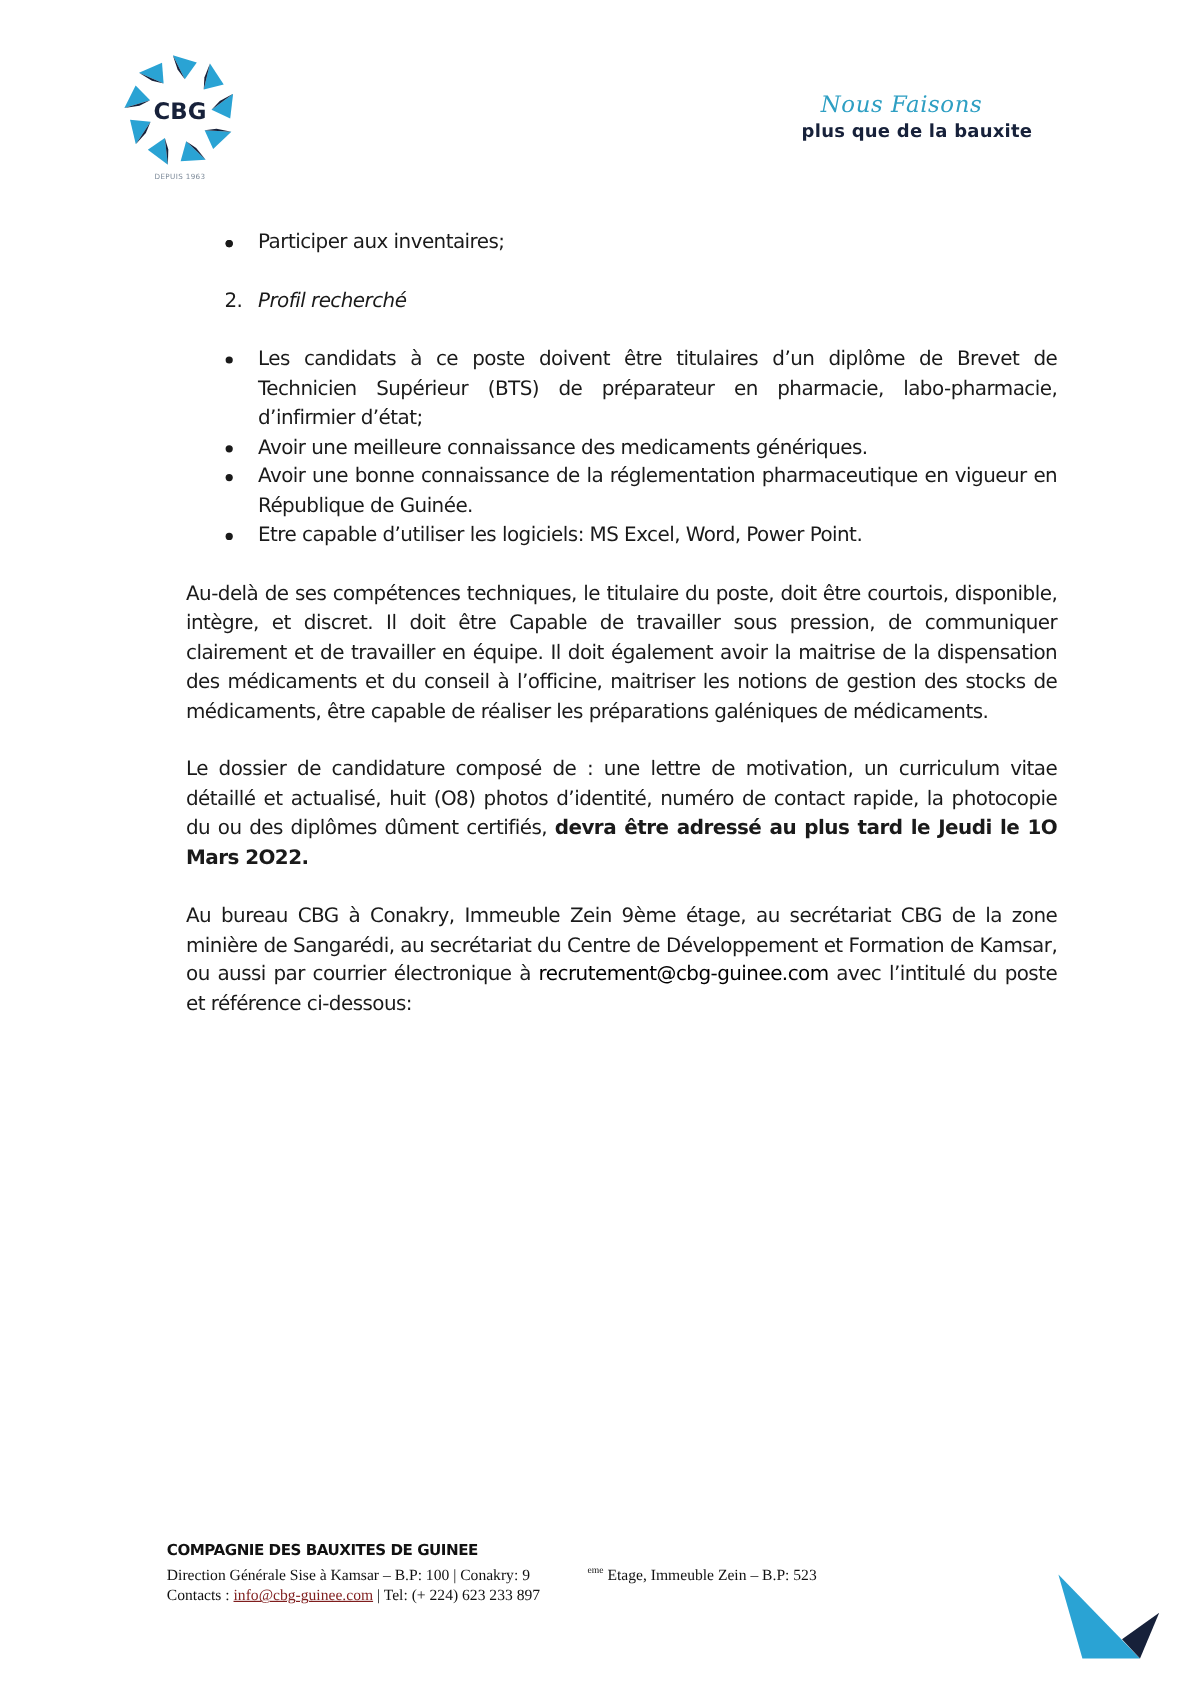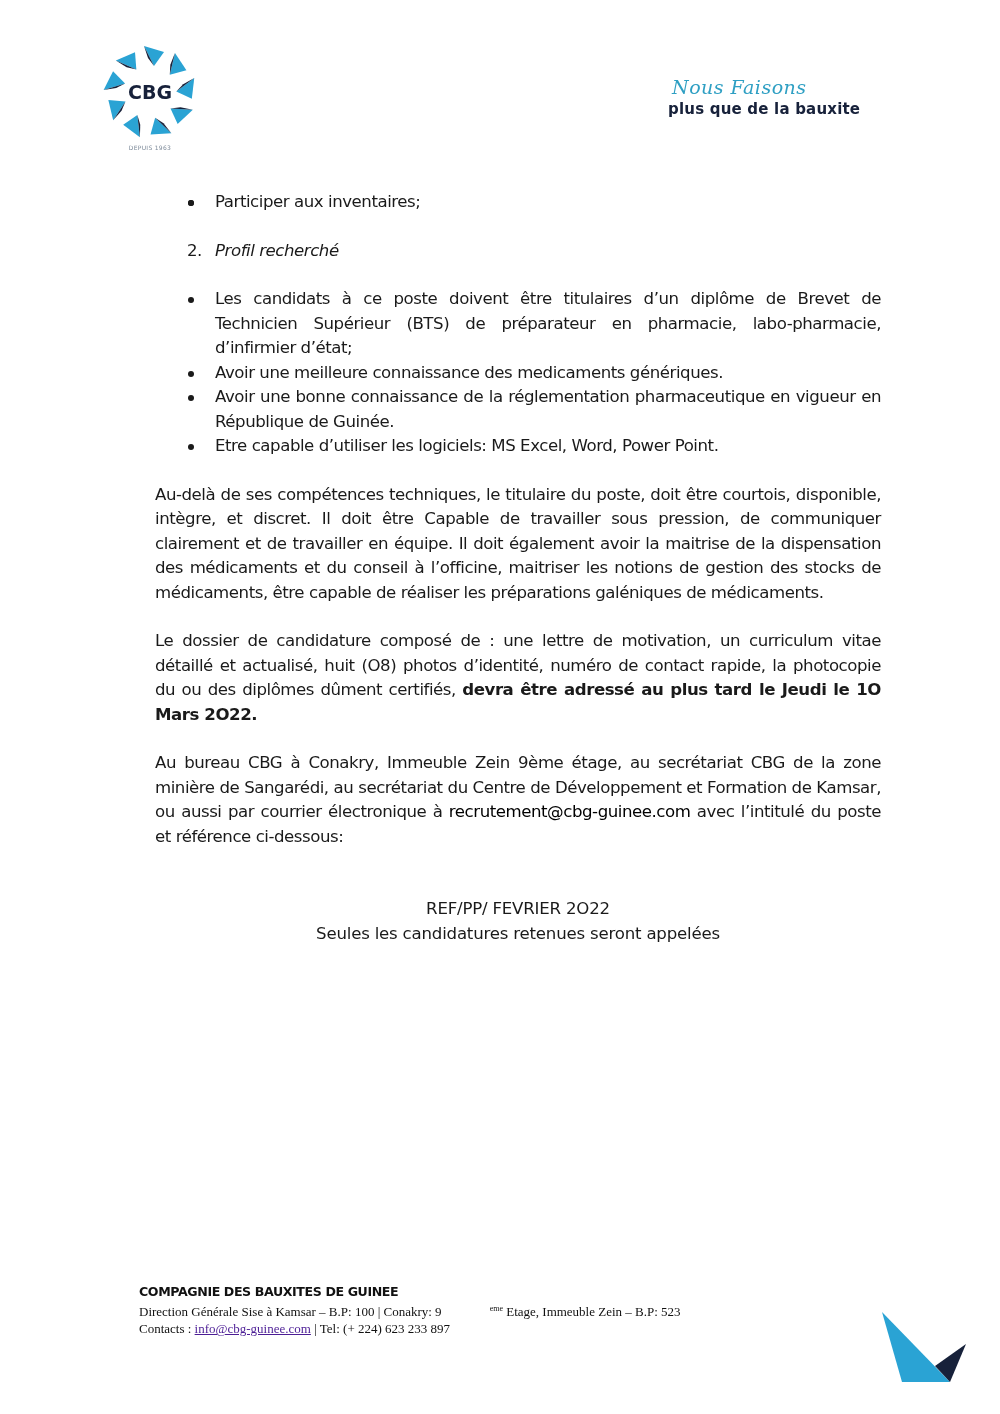--- a/index.html
+++ b/index.html
@@ -3,21 +3,21 @@
 <meta charset="utf-8">
 <style>
   html, body { margin: 0; padding: 0; background: #ffffff; }
   body { width: 1000px; height: 1414px; position: relative; overflow: hidden;
          font-family: "DejaVu Sans", sans-serif; color: #1a1a1a; }
   .logo { position: absolute; left: 95px; top: 40px; width: 110px; height: 118px; }
   .logo svg { display: block; }
   .logo-caption { position: absolute; left: 0; width: 110px; top: 104px; text-align: center;
                   font-size: 6px; color: #7d8a99; letter-spacing: 0.3px; font-family: "DejaVu Sans", sans-serif; }
   .slogan { position: absolute; left: 668px; top: 74px; width: 310px; height: 60px; }
-  .slogan-script { position: absolute; left: 4px; top: 2px; font-family: "DejaVu Serif", serif; font-style: italic;
+  .slogan-script { position: absolute; left: 16px; top: 2px; font-family: "DejaVu Serif", serif; font-style: italic;
                    font-size: 19px; color: #2e9fc3; letter-spacing: 0.5px; }
   .slogan-main { position: absolute; left: 0; top: 26px; font-family: "DejaVu Sans", sans-serif;
                  font-size: 15px; font-weight: bold; color: #17213a; letter-spacing: 0.2px; }
 
   .content { position: absolute; left: 155px; top: 190px; width: 726px;
              font-size: 16.6px; line-height: 24.5px; letter-spacing: -0.45px; }
   .bullets { list-style: none; margin: 0; padding: 0; }
   .bullets li { position: relative; padding-left: 60px; text-align: justify; }
   .bullets li .dot { position: absolute; left: 33px; top: 10px; width: 6px; height: 6px; border-radius: 50%; background: #1a1a1a; }
   .section-title { margin: 24px 0 0 0; padding-left: 32px; font-style: italic; }
@@ -25,21 +25,21 @@
   .gap-24 { height: 24px; }
   .para { text-align: justify; margin: 0; }
   .bold { font-weight: bold; }
   .link { color: #000000; }
   .center-block { text-align: center; margin-top: 48px; letter-spacing: -0.2px; }
 
   .footer { position: absolute; left: 139px; top: 1283px; width: 640px; }
   .footer-company { font-family: "DejaVu Sans", sans-serif; font-weight: bold; font-size: 12.6px; color: #111; letter-spacing: -0.4px; line-height: 17px; }
   .footer-line { font-family: "Liberation Serif", serif; font-size: 13px; line-height: 17px; color: #111; }
   .footer-line sup { font-size: 8px; padding-left: 48px; }
-  .footer-link { color: #4c1d95; text-decoration: underline; }
+  .footer-link { color: #7f1d1d; text-decoration: underline; }
   .corner-mark { position: absolute; left: 880px; top: 1310px; width: 90px; height: 78px; }
 </style>
 </head>
 <body>
 
 <div class="logo">
   <svg width="110" height="104" viewBox="0 0 110 104">
     <g transform="translate(55,52)">
       <g transform="rotate(0)">
           <polygon points="-6,-46 14,-40 4,-26" fill="#2aa3d4"></polygon>
@@ -112,24 +112,20 @@
   <p class="para">Au-delà de ses compétences techniques, le titulaire du poste, doit être courtois, disponible, intègre, et discret. Il doit être Capable de travailler sous pression, de communiquer clairement et de travailler en équipe. Il doit également avoir la maitrise de la dispensation des médicaments et du conseil à l’officine, maitriser les notions de gestion des stocks de médicaments, être capable de réaliser les préparations galéniques de médicaments.</p>
 
   <div class="gap-24"></div>
 
   <p class="para"><span>Le dossier de candidature composé de : une lettre de motivation, un curriculum vitae détaillé et actualisé, huit (O8) photos d’identité, numéro de contact rapide, la photocopie du ou des diplômes dûment certifiés, </span><span class="bold">devra être adressé au plus tard le Jeudi le 1O Mars 2O22.</span></p>
 
   <div class="gap-24"></div>
 
   <p class="para"><span>Au bureau CBG à Conakry, Immeuble Zein 9ème étage, au secrétariat CBG de la zone minière de Sangarédi, au secrétariat du Centre de Développement et Formation de Kamsar, ou aussi par courrier électronique à </span><a class="link">recrutement@cbg-guinee.com</a><span> avec l’intitulé du poste et référence ci-dessous:</span></p>
 
-  <div class="center-block">
-    <div>REF/PP/ FEVRIER 2O22</div>
-    <div>Seules les candidatures retenues seront appelées</div>
-  </div>
 </div>
 
 <div class="footer">
   <div class="footer-company">COMPAGNIE DES BAUXITES DE GUINEE</div>
   <div class="footer-line"><span>Direction Générale Sise à Kamsar – B.P: 100 | Conakry: 9</span><sup>eme</sup><span> Etage, Immeuble Zein – B.P: 523</span></div>
   <div class="footer-line"><span>Contacts : </span><a class="footer-link">info@cbg-guinee.com</a><span> | Tel: (+ 224) 623 233 897</span></div>
 </div>
 
 <div class="corner-mark">
   <svg width="90" height="78" viewBox="0 0 90 78">

